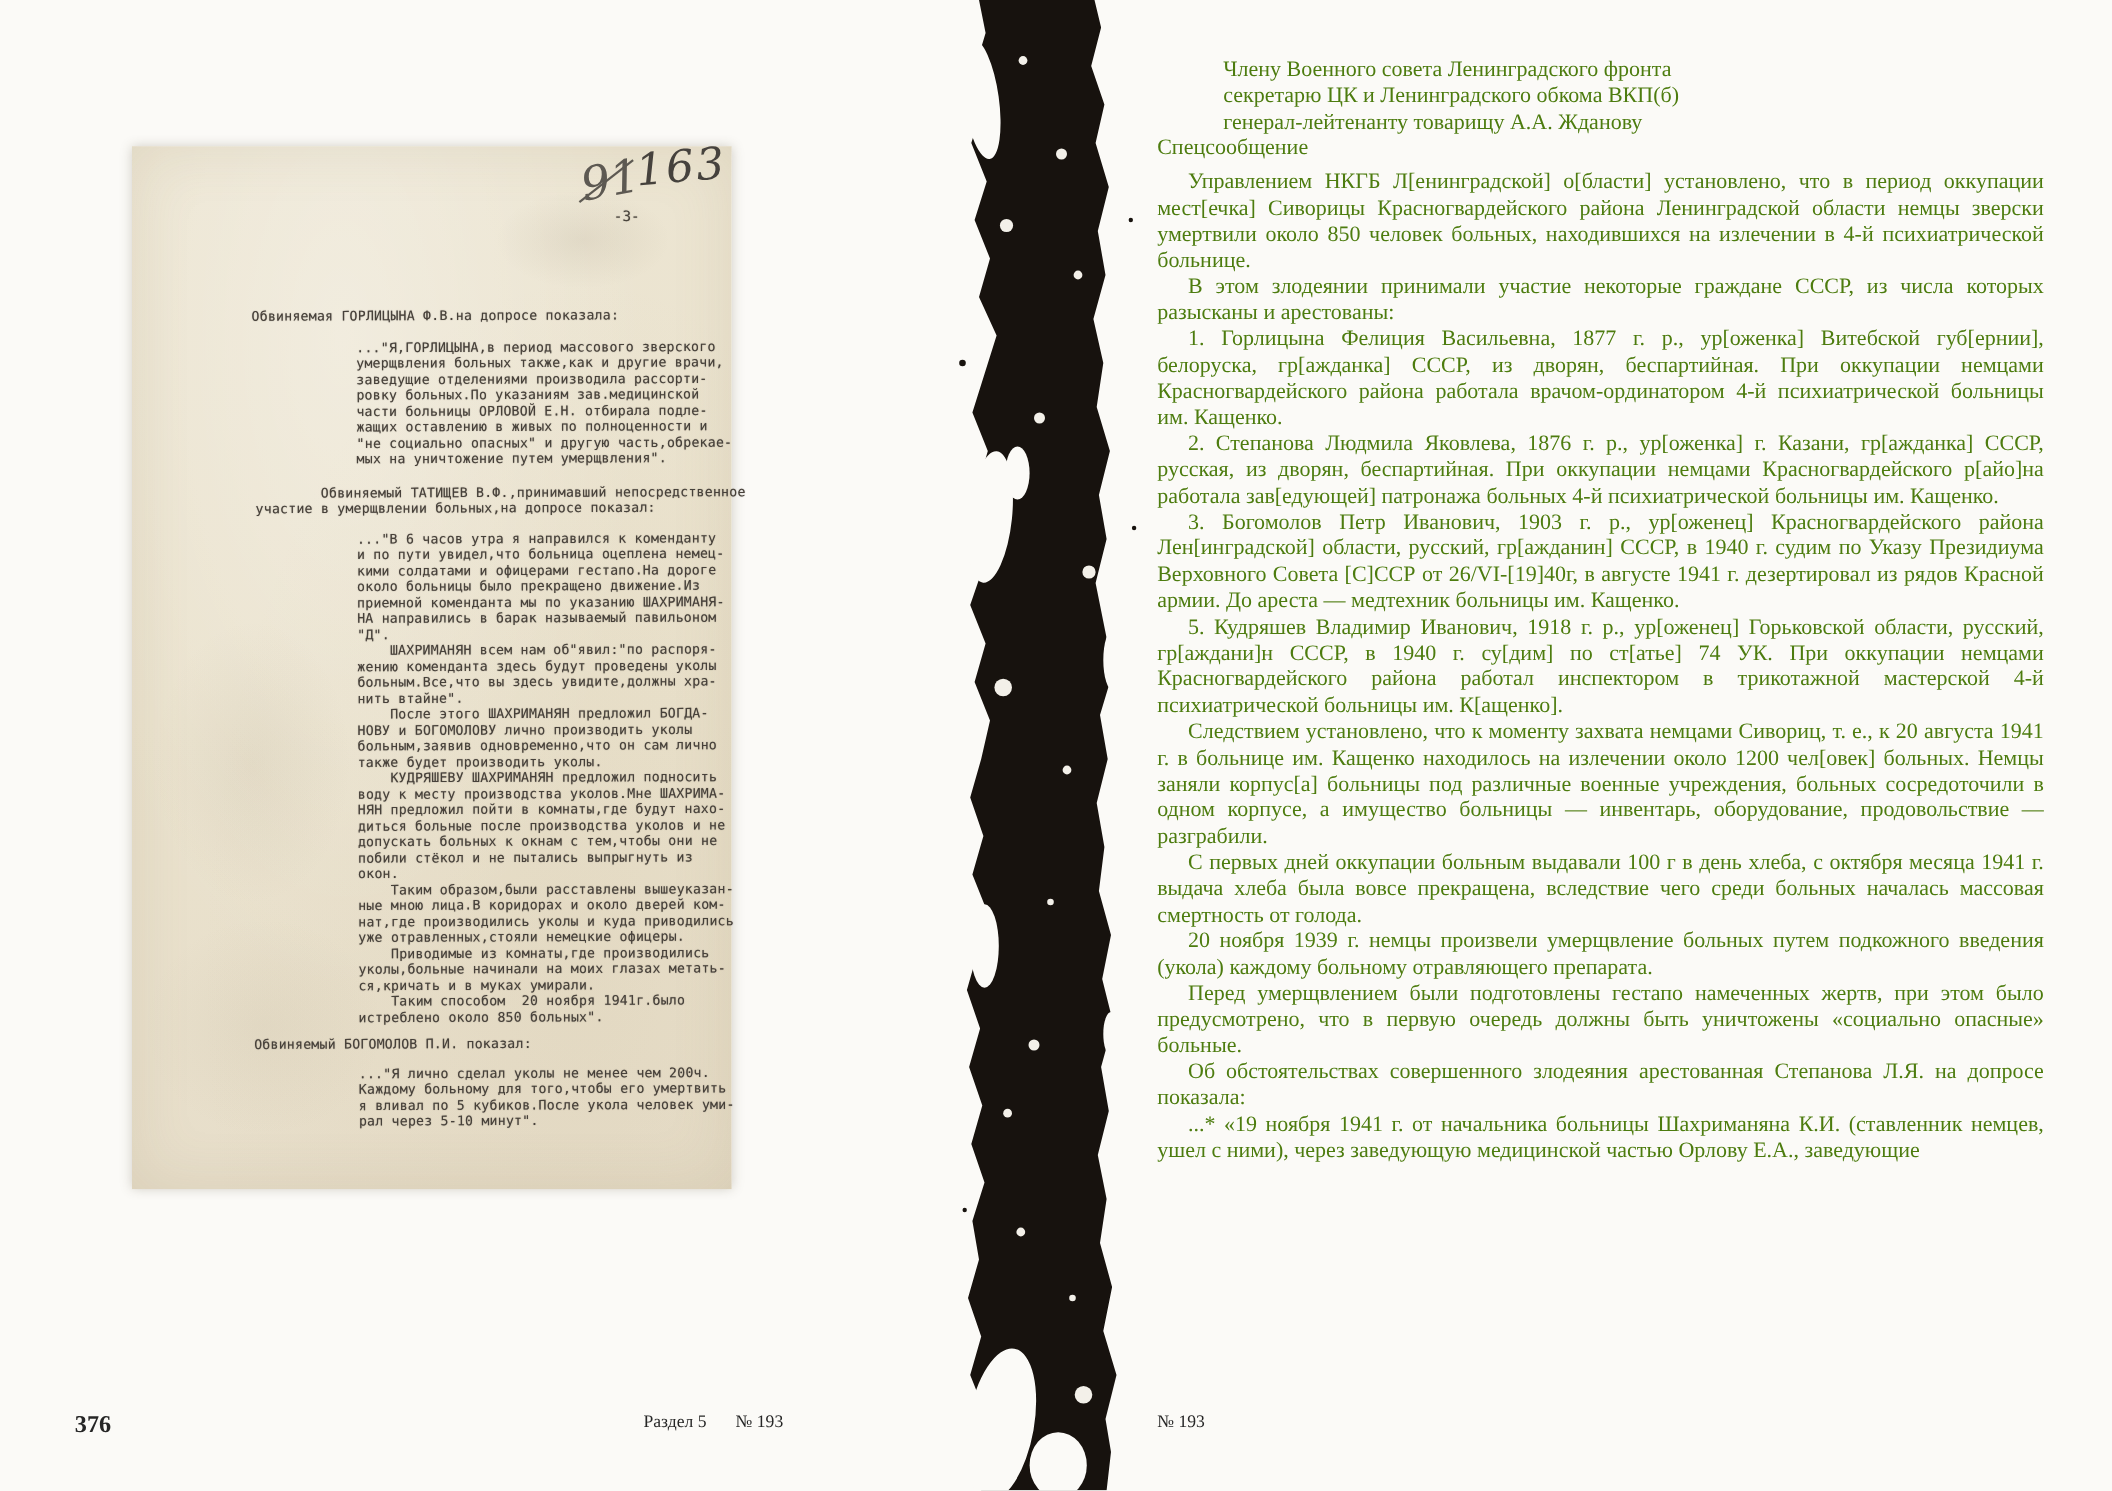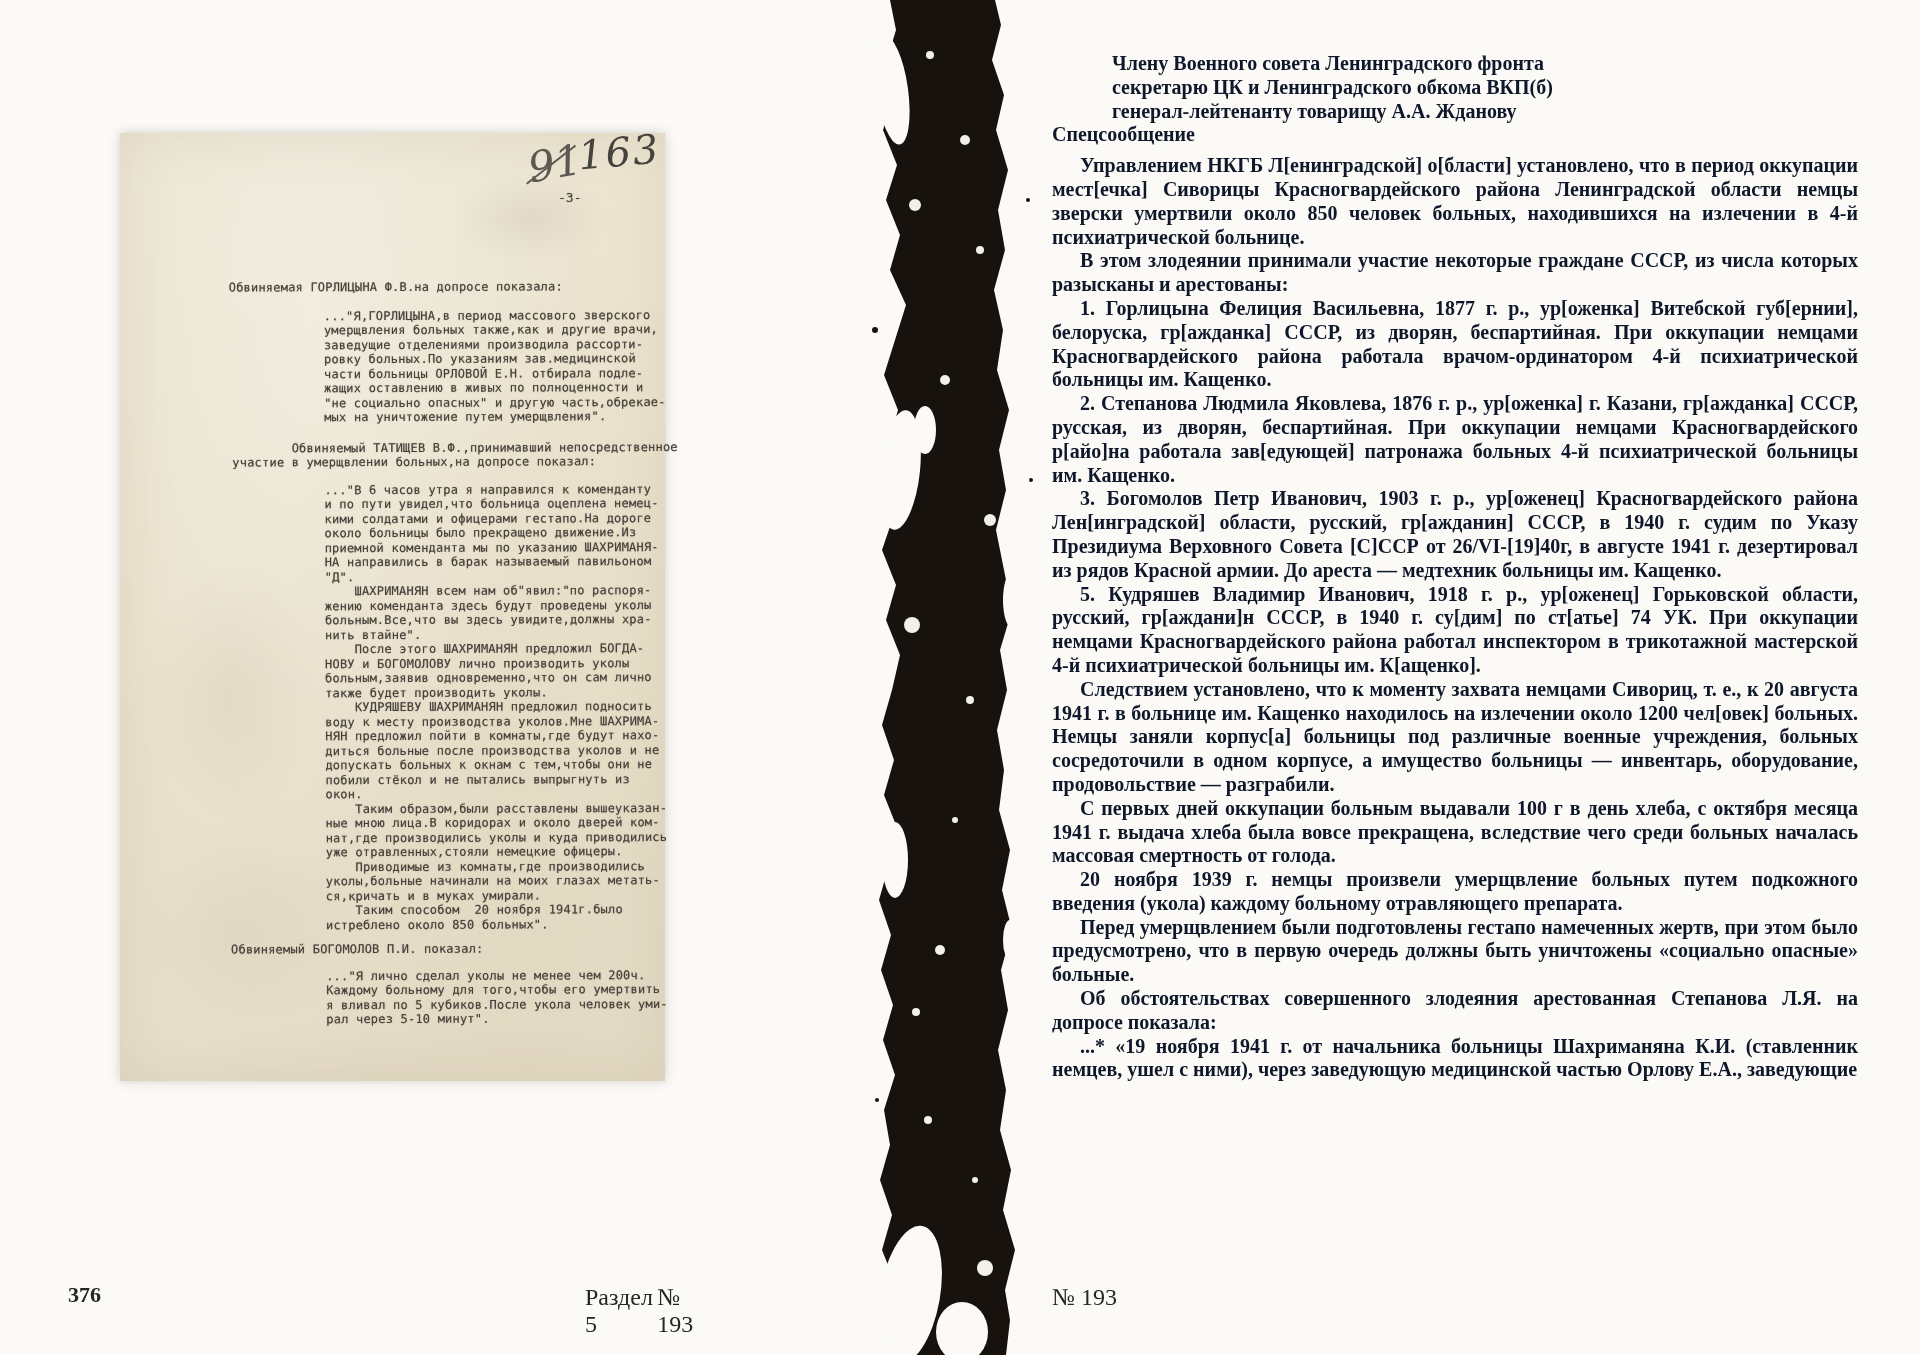--- a/index.html
+++ b/index.html
@@ -55,29 +55,29 @@
     font-family:"DejaVu Sans Mono",monospace;font-size:13px;color:#4a443c;
     text-shadow:0 0 1px rgba(74,68,60,0.6);
   }
 
   
   .gutter{position:absolute;left:870px;top:0;width:170px;height:1355px;}
 
   
   .right-text{
     position:absolute;left:1052px;top:52px;width:806px;
-    font-size:20px;line-height:23.8px;color:#0f172a;font-weight:bold;
+    font-size:20px;line-height:23.8px;color:#4d7c0f;
   }
   .recipient{margin-left:60px;}
   .recipient div{white-space:pre;}
   .doc-title{text-align:left;margin-bottom:7px;}
   .para{margin:0;text-indent:28px;text-align:justify;}
 
   
-  .footer-item{position:absolute;font-size:24px;color:#262626;}
+  .footer-item{position:absolute;font-size:16px;color:#262626;}
   .pagenum{font-weight:bold;font-size:22px;}
   #footer-376{left:68px;top:1282px;}
   #footer-left-center{left:585px;top:1284px;width:127px;display:flex;justify-content:space-between;}
   #footer-right-doc{left:1052px;top:1284px;}
   #footer-377{left:1058px;top:1356px;width:790px;text-align:right;}
 </style>
 </head>
 <body>
 
 <div class="paper">

